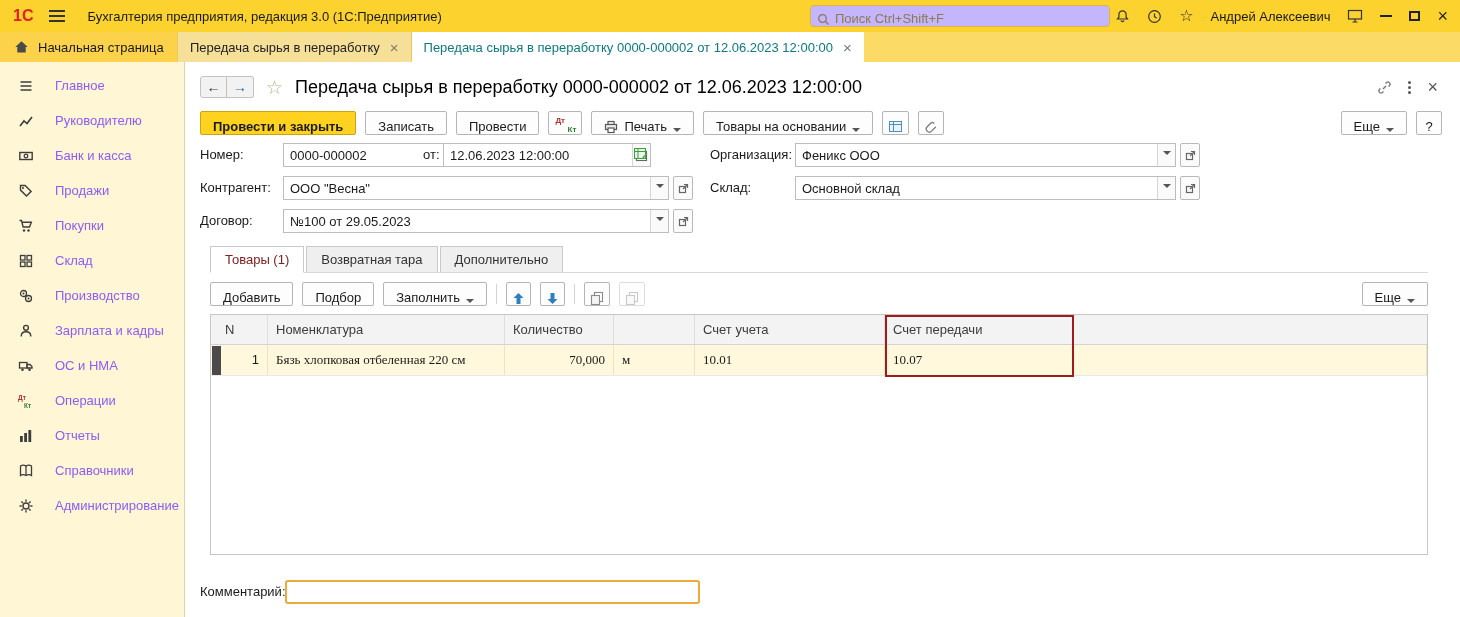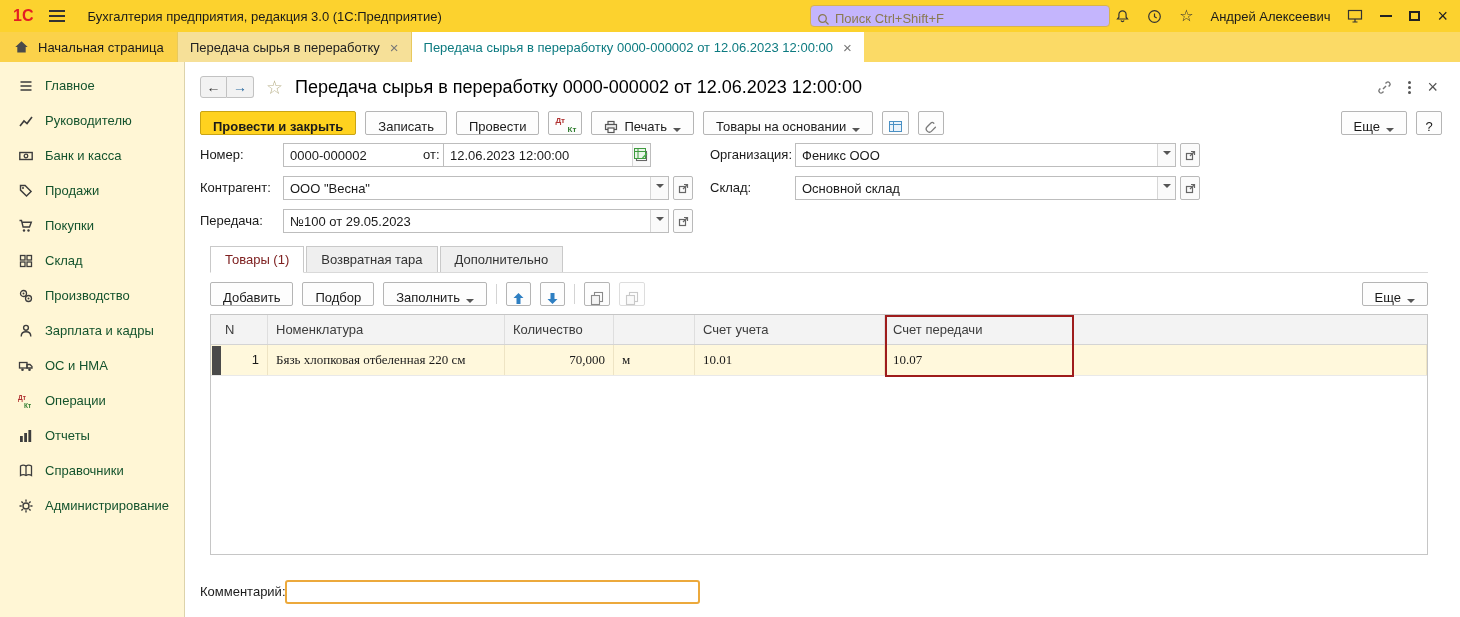--- a/index.html
+++ b/index.html
@@ -40,22 +40,22 @@
     border-right:1px solid #e8c95e; }
   .tab { display:flex; align-items:center; gap:10px; padding:0 12px;
     cursor:pointer; white-space:nowrap; }
   .tab-inactive { background:#f6e098; border-right:1px solid #e8c95e; color:#222; }
   .tab-active { background:#fff; color:#0c7a80; }
   .tab-x { color:#777; font-size:15px; line-height:1; cursor:pointer; }
 
   
   .sidebar { position:absolute; left:0; top:62px; width:185px; height:555px;
     background:#fff6d5; border-right:1px solid #ddd3ab; padding-top:6px; }
-  .sb-item { height:35px; display:flex; align-items:center; gap:11px;
-    padding-left:18px; cursor:pointer; color:#14532d; }
+  .sb-item { height:35px; display:flex; align-items:center; gap:21px;
+    padding-left:18px; cursor:pointer; color:#8b5cf6; }
   .sb-icon { width:16px; display:flex; justify-content:center; }
 
   
   .main { position:absolute; left:185px; top:62px; width:1275px; height:555px;
     background:#fff; }
 
   .doc-header { position:absolute; left:15px; top:10px; right:22px; height:30px;
     display:flex; align-items:center; }
   .nav-pair { display:flex; }
   .nav-btn { width:27px; height:22px; background:#f2f2f2; border:1px solid #c2c2c2;
@@ -512,21 +512,21 @@
     <span class="open-btn">
       <svg width="11" height="11" viewBox="0 0 11 11">
           <g fill="none" stroke="#666" stroke-width="1.2">
             <rect x="1.5" y="3.5" width="6" height="6"></rect>
             <path d="M5 6l4.5-4.5M6 1.5h3.5V5"></path>
           </g>
         </svg>
     </span>
   </div>
 
-  <span class="flabel" style="left:15px;top:147px">Передача:</span>
+  <span class="flabel" style="left:15px;top:147px">Договор:</span>
   <div class="field" style="left:98px;top:147px;width:410px">
     <div class="ibox">
       <input value="№100 от 29.05.2023" style="">
       <span class="seg">
           <span class="caret" style="transform:none"></span>
         </span>
     </div>
     <span class="open-btn">
       <svg width="11" height="11" viewBox="0 0 11 11">
           <g fill="none" stroke="#666" stroke-width="1.2">

